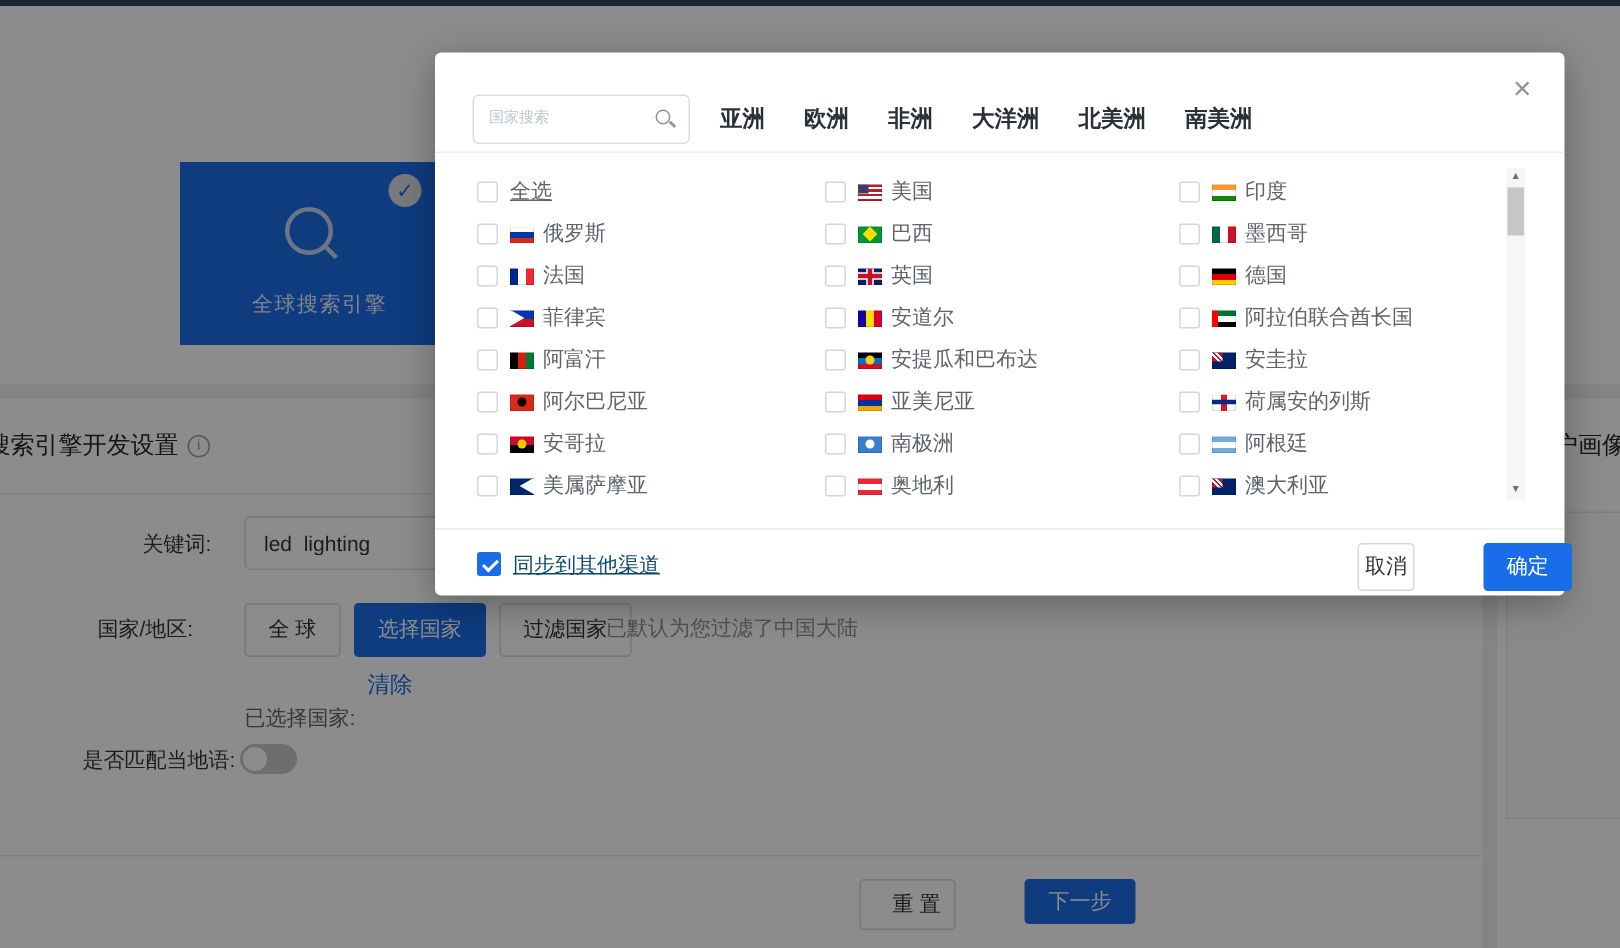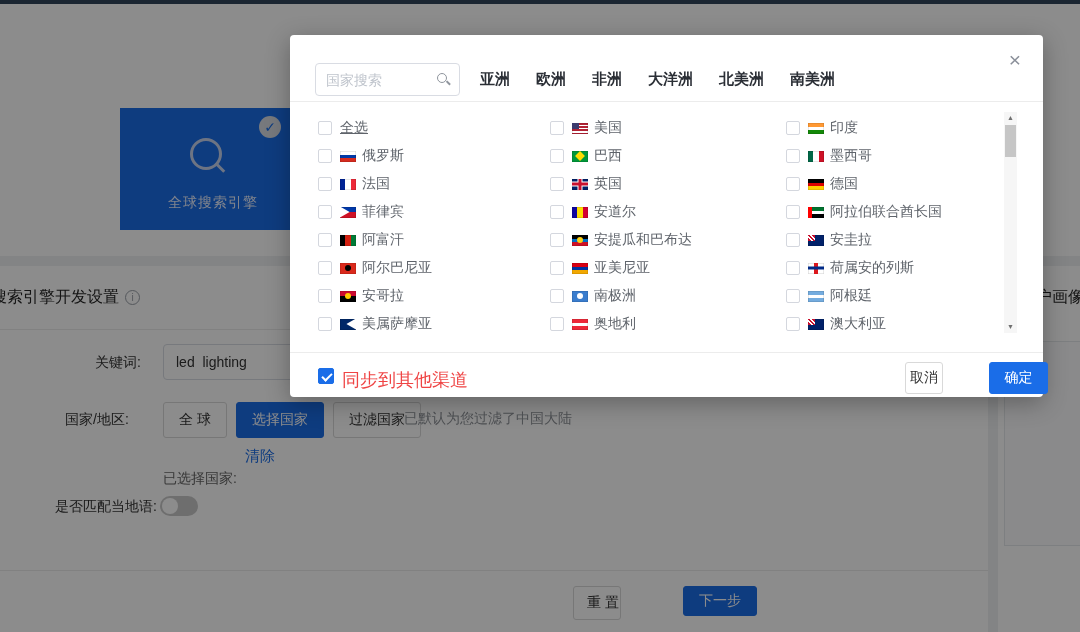--- a/index.html
+++ b/index.html
@@ -38,22 +38,22 @@
   .muted{font-size:14px;color:#666;white-space:nowrap;}
   .toggle{left:160px;top:496px;width:38px;height:20px;background:#c9c9c9;border-radius:10px;cursor:pointer;}
   .toggle .knob{position:absolute;left:2px;top:2px;width:16px;height:16px;border-radius:50%;background:#fff;}
 
   
   .overlay{left:0;top:0;width:1080px;height:632px;background:rgba(0,0,0,0.45);z-index:5;}
   .modal{left:290px;top:35px;width:753px;height:362px;background:#fff;border-radius:4px;z-index:10;
     box-shadow:0 6px 24px rgba(0,0,0,.3);}
   .modal-close{position:absolute;right:22px;top:14px;font-size:21px;color:#8a8f99;cursor:pointer;line-height:1;}
   .search-box{position:absolute;left:25px;top:28px;width:145px;height:33px;border:1px solid #d9dce3;border-radius:4px;}
-  .search-box input{width:100%;height:100%;border:none;outline:none;padding:0 28px 0 10px;font-size:14px;color:#a21caf;
-    font-family:Liberation Sans, sans-serif;background:transparent;}
+  .search-box input{width:100%;height:100%;border:none;outline:none;padding:0 28px 0 10px;font-size:10px;color:#a21caf;
+    font-family:Liberation Mono, monospace;background:transparent;}
   .search-box input::placeholder{color:#bfc4cc;}
   .mag-icon{position:absolute;right:9px;top:9px;width:13px;height:13px;}
   .mag-icon::before{content:'';position:absolute;left:0;top:0;width:8px;height:8px;border:1.5px solid #8f959d;border-radius:50%;}
   .mag-icon::after{content:'';position:absolute;left:9px;top:9px;width:5px;height:1.5px;background:#8f959d;transform:rotate(45deg);}
   .tabs{position:absolute;left:190px;top:28px;height:33px;display:flex;align-items:center;gap:26px;}
   .tab{font-size:15px;font-weight:600;color:#2b2f36;cursor:pointer;white-space:nowrap;}
   .modal-divider{position:absolute;left:0;top:66px;width:100%;height:1px;background:#ececec;}
 
   .country-col{position:absolute;top:79px;}
   .country-item{height:28px;display:flex;align-items:center;cursor:pointer;}
@@ -75,21 +75,21 @@
   .country-label{font-size:14px;color:#5f646b;white-space:nowrap;}
   .country-item.select-all .country-label{text-decoration:underline;}
 
   .scrollbar{position:absolute;left:714px;top:77px;width:13px;height:221px;background:#f6f6f6;}
   .scroll-arrow{position:absolute;left:0;width:13px;height:12px;color:#707070;font-size:7px;text-align:center;line-height:12px;cursor:pointer;}
   .scroll-thumb{position:absolute;left:1px;top:13px;width:11px;height:32px;background:#c6c6c6;cursor:pointer;}
 
   .modal-footer-divider{position:absolute;left:0;top:317px;width:100%;height:1px;background:#ececec;}
   .sync-cb{position:absolute;left:28px;top:333px;width:16px;height:16px;border-radius:2px;cursor:pointer;}
   .sync-cb.cb.checked::after{left:5px;top:2px;}
-  .sync-label{position:absolute;left:52px;top:333px;font-size:18px;color:#ef4444;white-space:nowrap;}
+  .sync-label{position:absolute;left:52px;top:333px;font-size:14px;color:#0c4a6e;white-space:nowrap;text-decoration:underline;}
 </style>
 </head>
 <body>
 
 <div class="screen">
 
   <div class="abs topbar"></div>
 
   <div class="abs tile">
     <div class="tile-badge">✓</div>
@@ -123,21 +123,21 @@
 
   <div class="abs muted" style="left:163px;top:470px;">已选择国家:</div>
   <div class="abs link" style="left:245px;top:447px;">清除</div>
 
   <div class="abs form-label" style="left:55px;top:498px;">是否匹配当地语:</div>
   <div class="abs toggle">
     <div class="knob"></div>
   </div>
 
   <div class="abs divider" style="left:0;top:570px;width:988px;"></div>
-  <button class="btn abs" style="left:573px;top:586px;width:48px;height:34px;padding-left:12px;">重 置</button>
+  <button class="btn abs" style="left:573px;top:586px;width:64px;height:34px;padding-left:12px;">重 置</button>
   <button class="btn primary abs" style="left:683px;top:586px;width:74px;height:30px;">下一步</button>
 
   <div class="abs overlay"></div>
 
   <div class="abs modal">
     <div class="modal-close">×</div>
 
     <div class="search-box">
       <input placeholder="国家搜索" style="">
       <span class="mag-icon"></span>

